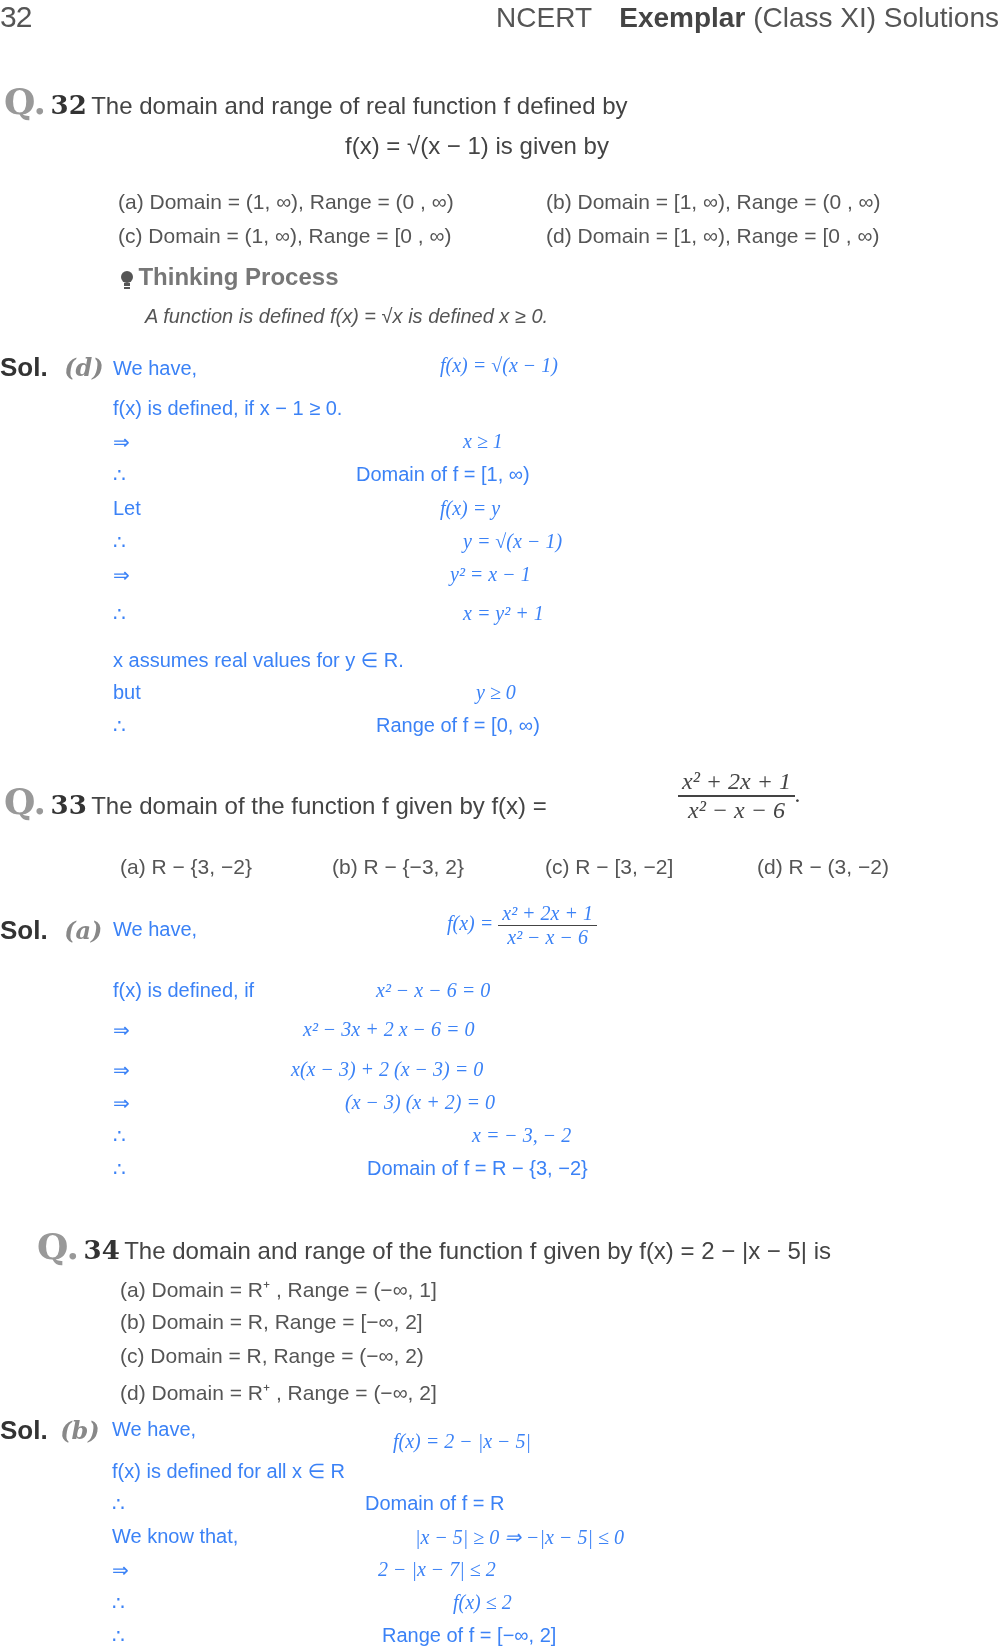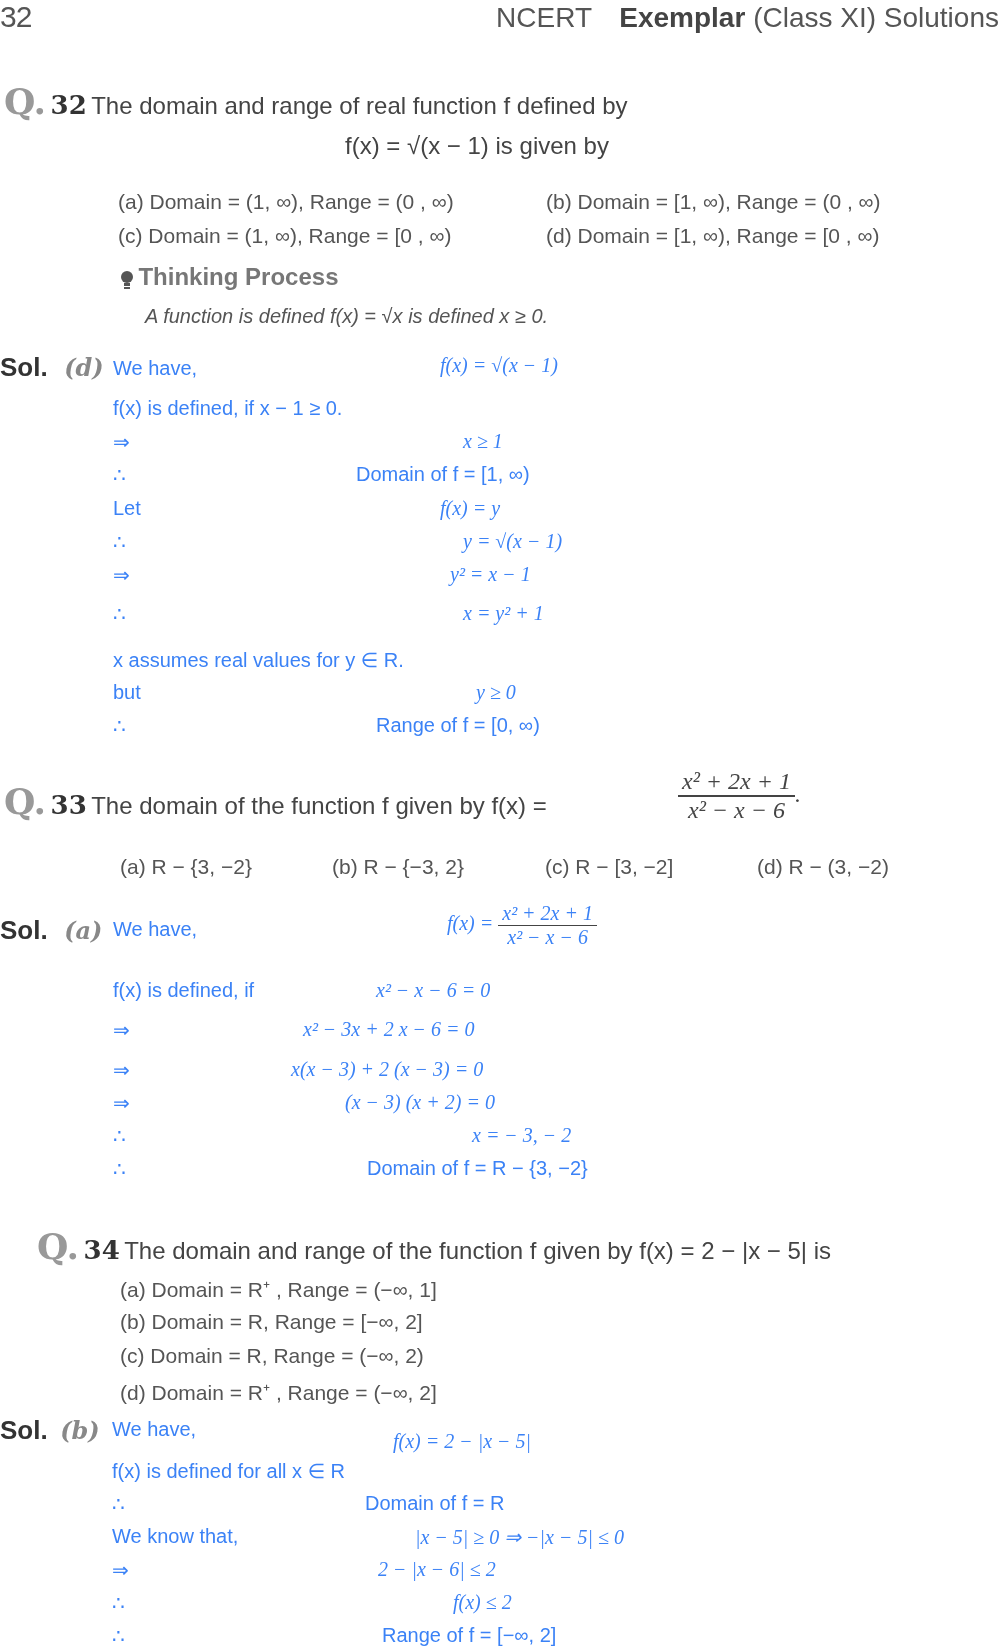--- a/index.html
+++ b/index.html
@@ -143,18 +143,18 @@
 
 <div>
   <div class="abs line" style="left:112px;top:1418px;">We have,</div>
   <div class="abs line math" style="left:393px;top:1418px;margin-top:12px;">f(x) = 2 − |x − 5|</div>
   <div class="abs line" style="left:112px;top:1459px;">f(x) is defined for all x ∈ R</div>
   <div class="abs line" style="left:112px;top:1492px;">∴</div>
   <div class="abs line" style="left:365px;top:1492px;">Domain of f = R</div>
   <div class="abs line" style="left:112px;top:1525px;">We know that,</div>
   <div class="abs line math" style="left:415px;top:1525px;">|x − 5| ≥ 0 ⇒ −|x − 5| ≤ 0</div>
   <div class="abs line" style="left:112px;top:1558px;">⇒</div>
-  <div class="abs line math" style="left:378px;top:1558px;">2 − |x − 6| ≤ 2</div>
+  <div class="abs line math" style="left:378px;top:1558px;">2 − |x − 7| ≤ 2</div>
   <div class="abs line" style="left:112px;top:1591px;">∴</div>
   <div class="abs line math" style="left:453px;top:1591px;">f(x) ≤ 2</div>
   <div class="abs line" style="left:112px;top:1624px;">∴</div>
   <div class="abs line" style="left:382px;top:1624px;">Range of f = [−∞, 2]</div>
 </div>
 
 </body></html>

